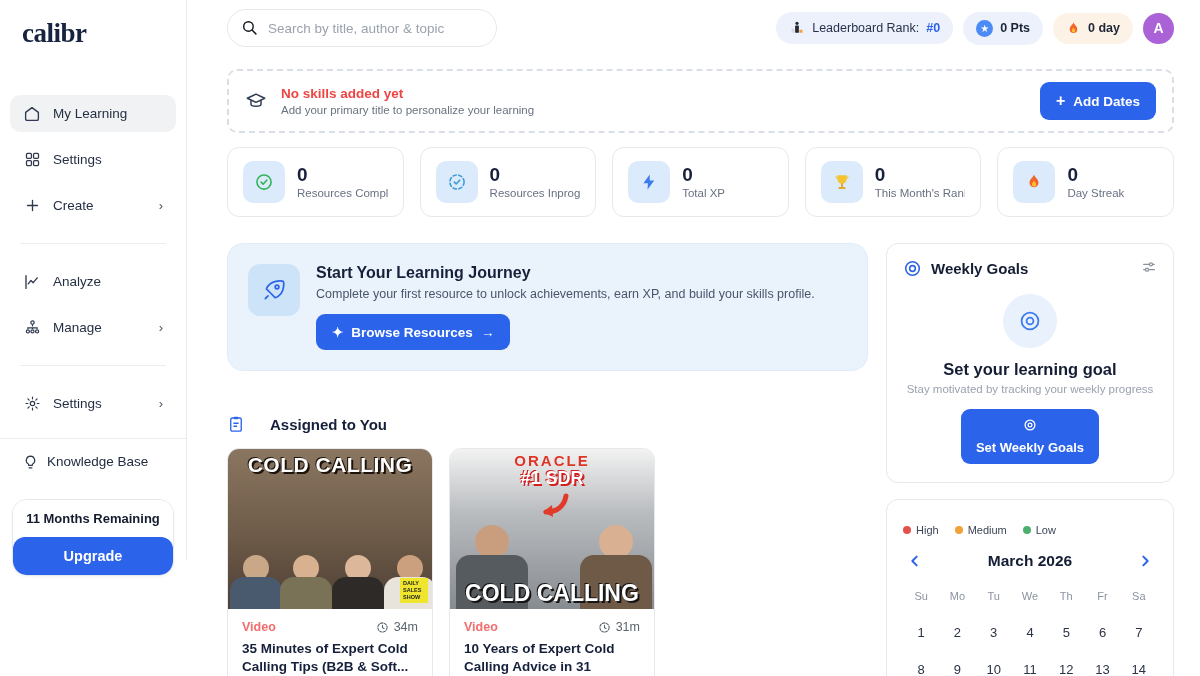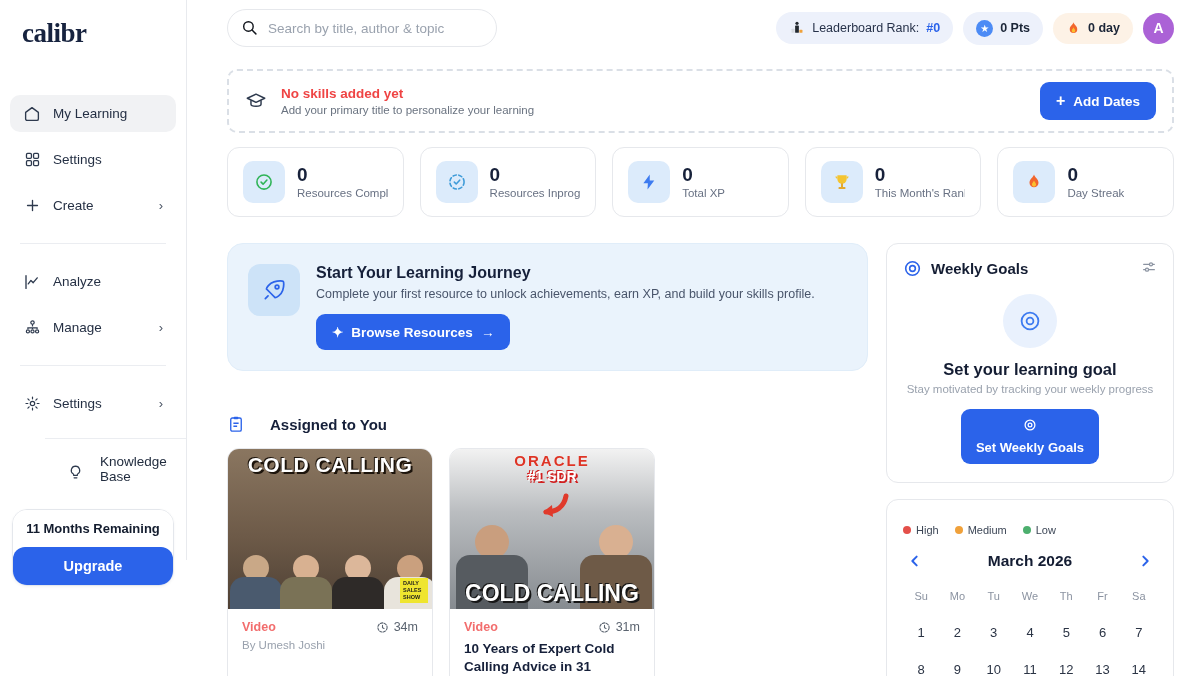--- a/index.html
+++ b/index.html
@@ -12,22 +12,22 @@
   .logo { font-family:"Liberation Serif", serif; font-weight:700; font-size:27px;
     color:#17233f; padding:18px 0 0 22px; letter-spacing:-.5px; }
   .nav { margin-top:30px; display:flex; flex-direction:column; gap:9px; padding:16px 10px; }
   .nav-item { display:flex; align-items:center; gap:12px; height:37px; padding:0 13px;
     border-radius:10px; font-size:13.5px; color:#253044; cursor:pointer; }
   .nav-item.active { background:#f1f2f4; }
   .nav-item .nicon { width:18px; height:18px; flex:none; display:flex; align-items:center; justify-content:center; color:#2e3a4e; }
   .nav-item .chev { margin-left:auto; color:#4b5565; font-size:13px; }
   .nav-div { height:1px; background:#ebedf1; margin:10px 10px; }
   .side-bottom { margin-top:auto; }
-  .kb-row { display:flex; align-items:flex-end; gap:16px; padding:15px 22px;
-    border-top:1px solid #ebedf1; font-size:13.5px; color:#222d3f; cursor:pointer;margin-left:45px; }
+  .kb-row { display:flex; align-items:flex-start; gap:8px; padding:15px 22px;
+    border-top:1px solid #ebedf1; font-size:13.5px; color:#222d3f; cursor:pointer; }
   .plan-card { margin:10px 12px 12px; border:1px solid #e4e7ec; border-radius:15px;
     overflow:hidden; box-shadow:0 1px 3px rgba(20,30,60,.05); }
   .plan-remaining { text-align:center; font-size:13px; font-weight:700; padding:11px 6px; color:#131c2e; background:#fff; }
   .upgrade-btn { display:block; width:100%; background:#2b63ea; color:#fff; text-align:center;
     font-size:14.5px; font-weight:700; padding:11px 0; border:none; cursor:pointer; border-radius:12px 12px 12px 12px; }
 
   
   .main { position:absolute; left:187px; top:0; width:1013px; height:676px; padding:8px 26px 0 40px; }
 
   .topbar { display:flex; align-items:center; height:40px; }
@@ -89,21 +89,21 @@
     font-weight:900; font-size:21px; letter-spacing:.5px;
     text-shadow:2px 2px 0 #1c140c, -1px -1px 0 #1c140c; white-space:nowrap; }
   .person { position:absolute; bottom:-8px; }
   .head { width:26px; height:26px; border-radius:50%; margin:0 auto; }
   .bod { width:52px; height:40px; border-radius:14px 14px 0 0; margin-top:-4px; }
   .badge-yellow { position:absolute; right:4px; bottom:6px; background:#efe52f; color:#1c1c1c;
     font-size:5.5px; font-weight:700; width:28px; line-height:1.25; padding:2px 3px; text-align:left; }
   .t2-oracle { position:absolute; top:3px; left:0; right:0; text-align:center; color:#dd3425;
     font-weight:900; font-size:15px; letter-spacing:2px; text-shadow:0 0 1px #fff; }
   .t2-sdr { position:absolute; top:19px; left:0; right:0; text-align:center; color:#fff;
-    font-weight:900; font-size:14px; text-shadow:2px 2px 0 #d21f1f,-1px -1px 0 #d21f1f; }
+    font-weight:900; font-size:18px; text-shadow:2px 2px 0 #d21f1f,-1px -1px 0 #d21f1f; }
   .t2-title { position:absolute; bottom:2px; left:-4px; right:-4px; text-align:center; color:#fff;
     font-weight:900; font-size:23px; text-shadow:2px 2px 0 #161616,-1px -1px 0 #161616; white-space:nowrap; }
   .t2-arrow { position:absolute; top:44px; left:86px; }
   .vid-meta { display:flex; align-items:center; padding:11px 14px 0; font-size:12.5px; }
   .vid-type { color:#f26d6d; font-weight:600; }
   .vid-dur { margin-left:auto; display:flex; align-items:center; gap:5px; color:#5b6470; }
   .vid-title { padding:6px 14px 0; font-size:13.5px; font-weight:700; color:#16203a; line-height:1.35; }
   .vid-author { padding:5px 14px 13px; font-size:11.5px; color:#99a1ad; }
 
   
@@ -391,20 +391,21 @@
           <div class="vid-meta">
             <span class="vid-type">Video</span>
             <span class="vid-dur">
               <svg width="13" height="13" viewBox="0 0 24 24" fill="none" stroke="#5b6470" stroke-width="2" stroke-linecap="round">
                   <circle cx="12" cy="12" r="8.5" stroke-dasharray="4.5 2.5"></circle>
                   <path d="M12 8v4.3l2.8 1.6"></path>
                 </svg>
               <span>34m</span>
             </span>
           </div>
+          <div class="vid-title">35 Minutes of Expert Cold Calling Tips (B2B &amp; Soft...</div>
           <div class="vid-author">By Umesh Joshi</div>
         </div>
 
         <div class="vid-card">
           <div class="thumb thumb2">
             <div class="person" style="left:6px; bottom:-6px;">
                 <div class="head" style="background:#c99e7e; width:34px; height:34px;"></div>
                 <div class="bod" style="background:#565b60; width:72px; height:60px;"></div>
               </div>
             <div class="person" style="right:2px; bottom:-6px;">

